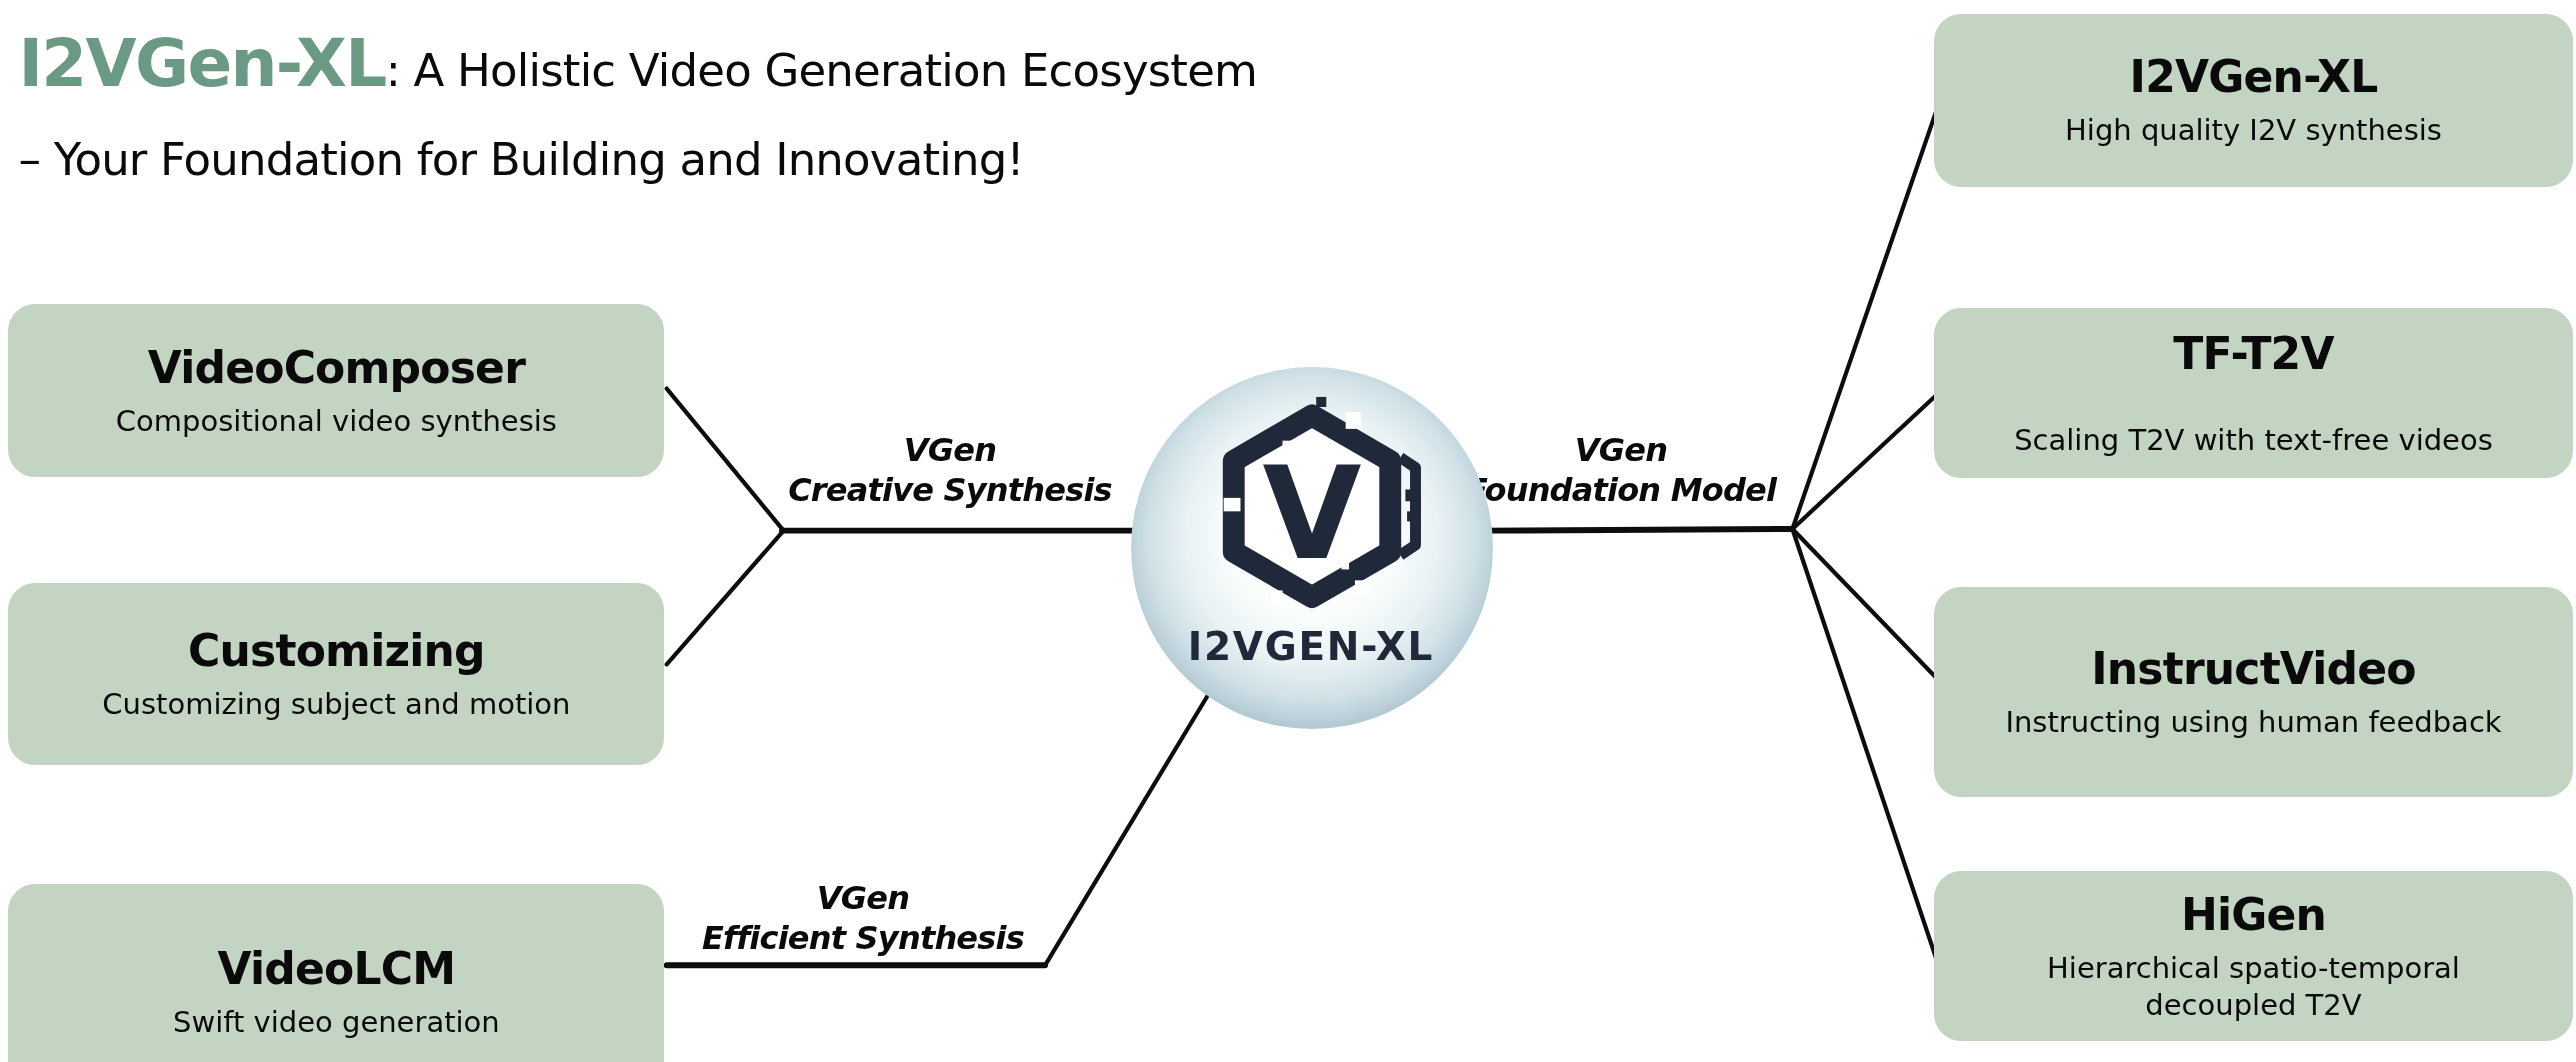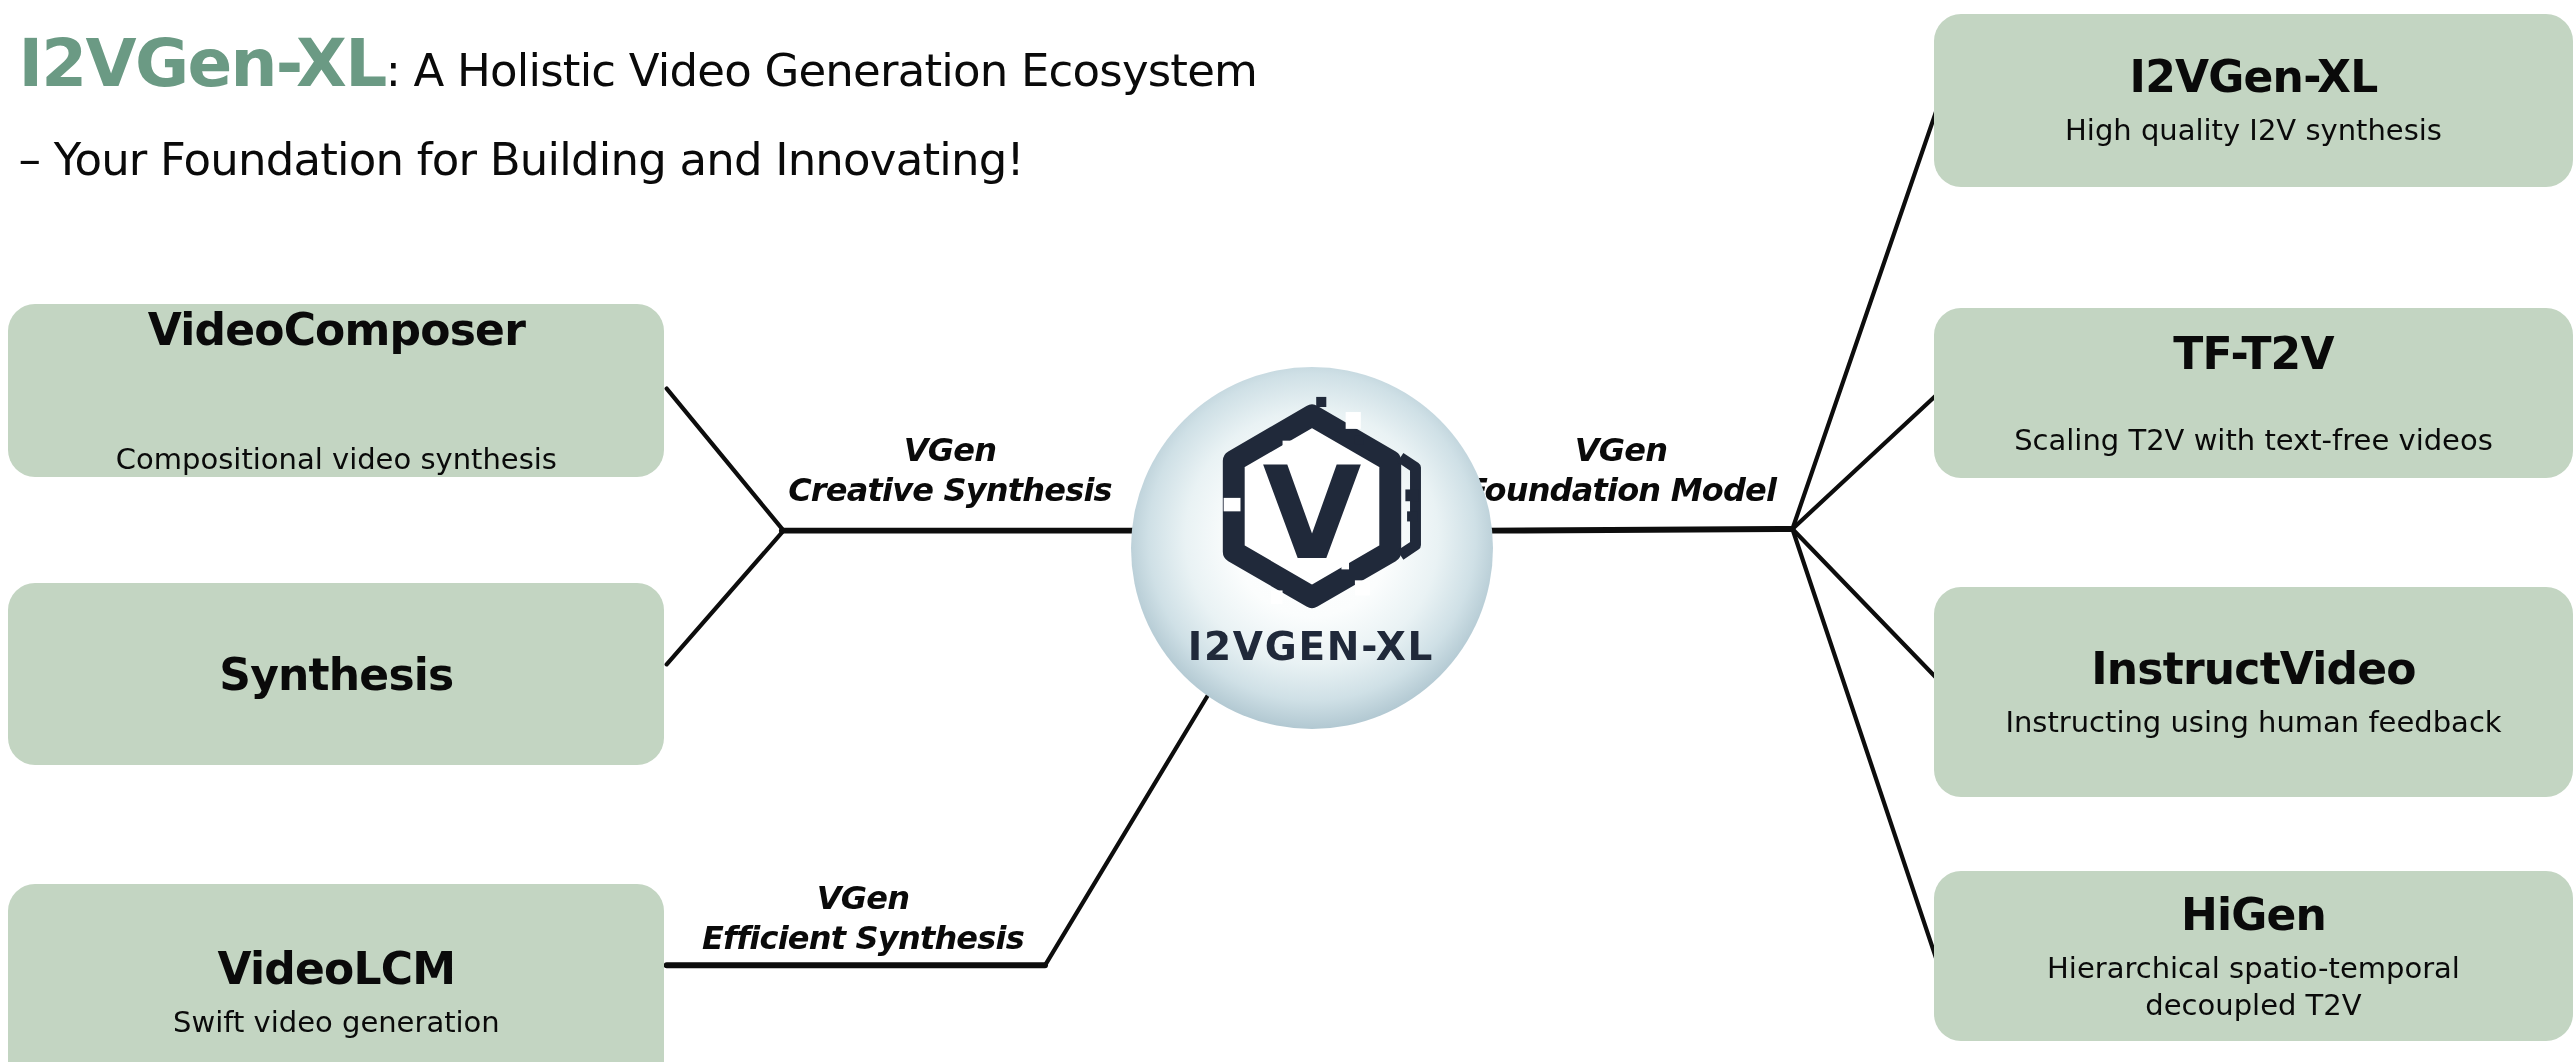--- a/index.html
+++ b/index.html
@@ -23,21 +23,21 @@
   .node{
     position:absolute;background:var(--box-green,#c3d5c2);
     border-radius:27px;display:flex;flex-direction:column;
     align-items:center;justify-content:center;text-align:center;
   }
   .node .title{font-size:44px;font-weight:700;letter-spacing:-0.8px;}
   .node .desc{font-size:29px;font-weight:500;margin-top:10px;line-height:1.25;white-space:pre-line;}
 
   .n-left{left:8.4px;width:656px;}
   .n-right{left:1934px;width:639px;}
-  #n-videocomposer{top:304px;height:173px;justify-content:space-between;}
+  #n-videocomposer{top:304px;height:173px;}
   #n-dreamvideo{top:583px;height:182px;}
   #n-videolcm{top:874px;height:215px;margin-top:10px;}
   #n-i2vgenxl{top:13.5px;height:173px;}
   #n-tft2v{top:308px;height:170px;gap:33px;}
   #n-instructvideo{top:587px;height:210px;}
   #n-higen{top:871px;height:170px;}
 
   
   .edge-label{position:absolute;width:378px;text-align:center;font-size:32px;font-weight:700;line-height:40px;letter-spacing:-0.8px;font-style:italic;}
   #lbl-creative{left:761px;top:430px;}
@@ -83,21 +83,22 @@
     <line x1="2132" y1="629" x2="2303" y2="1140" stroke-width="5"></line>
     <line x1="793" y1="1148" x2="1243" y2="1148" stroke-width="7"></line>
     <line x1="1243" y1="1148" x2="1448" y2="808" stroke-width="5"></line>
   </svg>
 
   <div class="node n-left" id="n-videocomposer">
     <div class="title">VideoComposer</div>
     <div class="desc">Compositional video synthesis</div>
   </div>
   <div class="node n-left" id="n-dreamvideo">
-    <div class="title">Synthesis</div>
+    <div class="title">Customizing</div>
+    <div class="desc">Customizing subject and motion</div>
   </div>
   <div class="node n-left" id="n-videolcm">
     <div class="title">VideoLCM</div>
     <div class="desc">Swift video generation</div>
   </div>
 
   <div class="node n-right" id="n-i2vgenxl">
     <div class="title">I2VGen-XL</div>
     <div class="desc">High quality I2V synthesis</div>
   </div>

